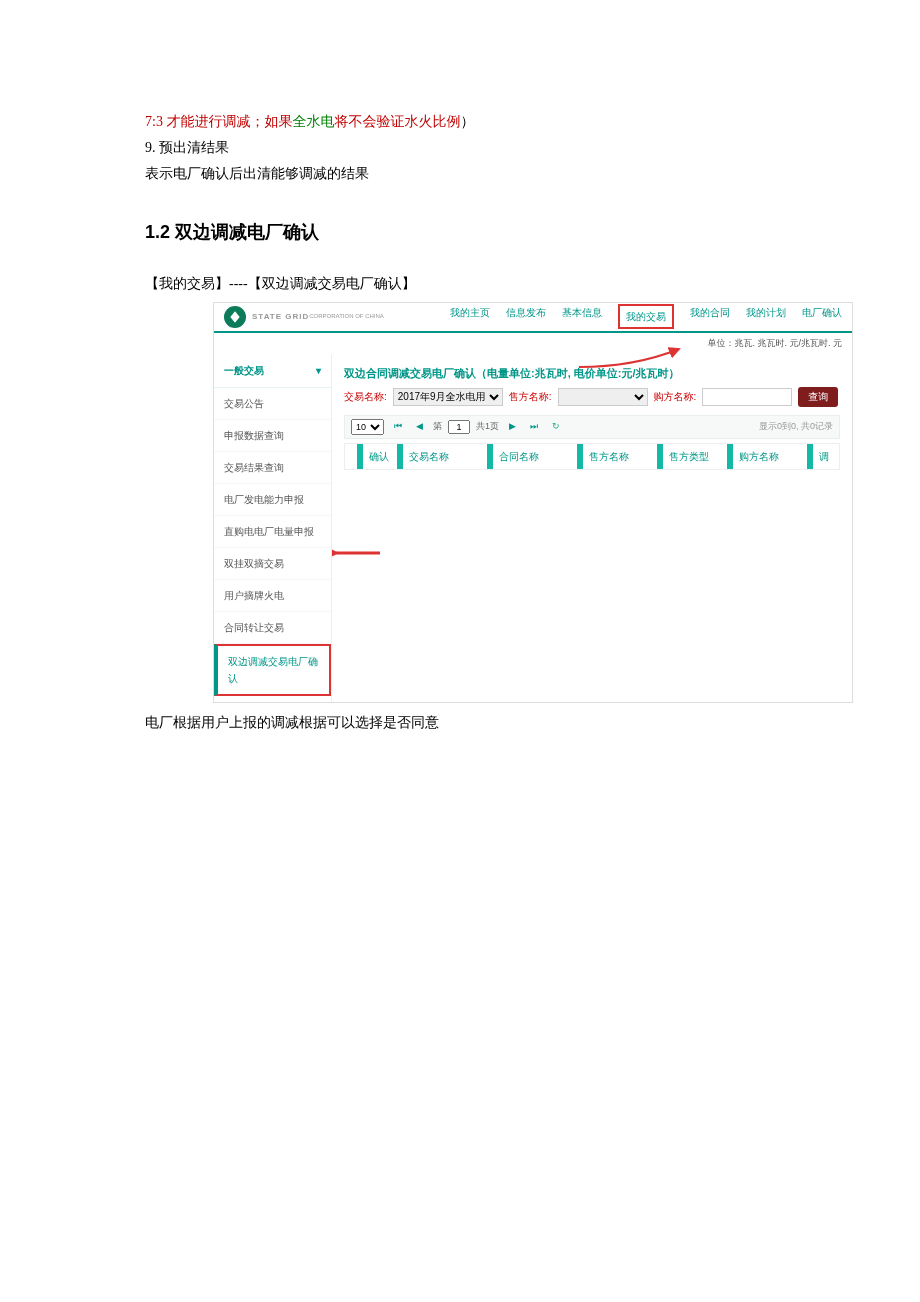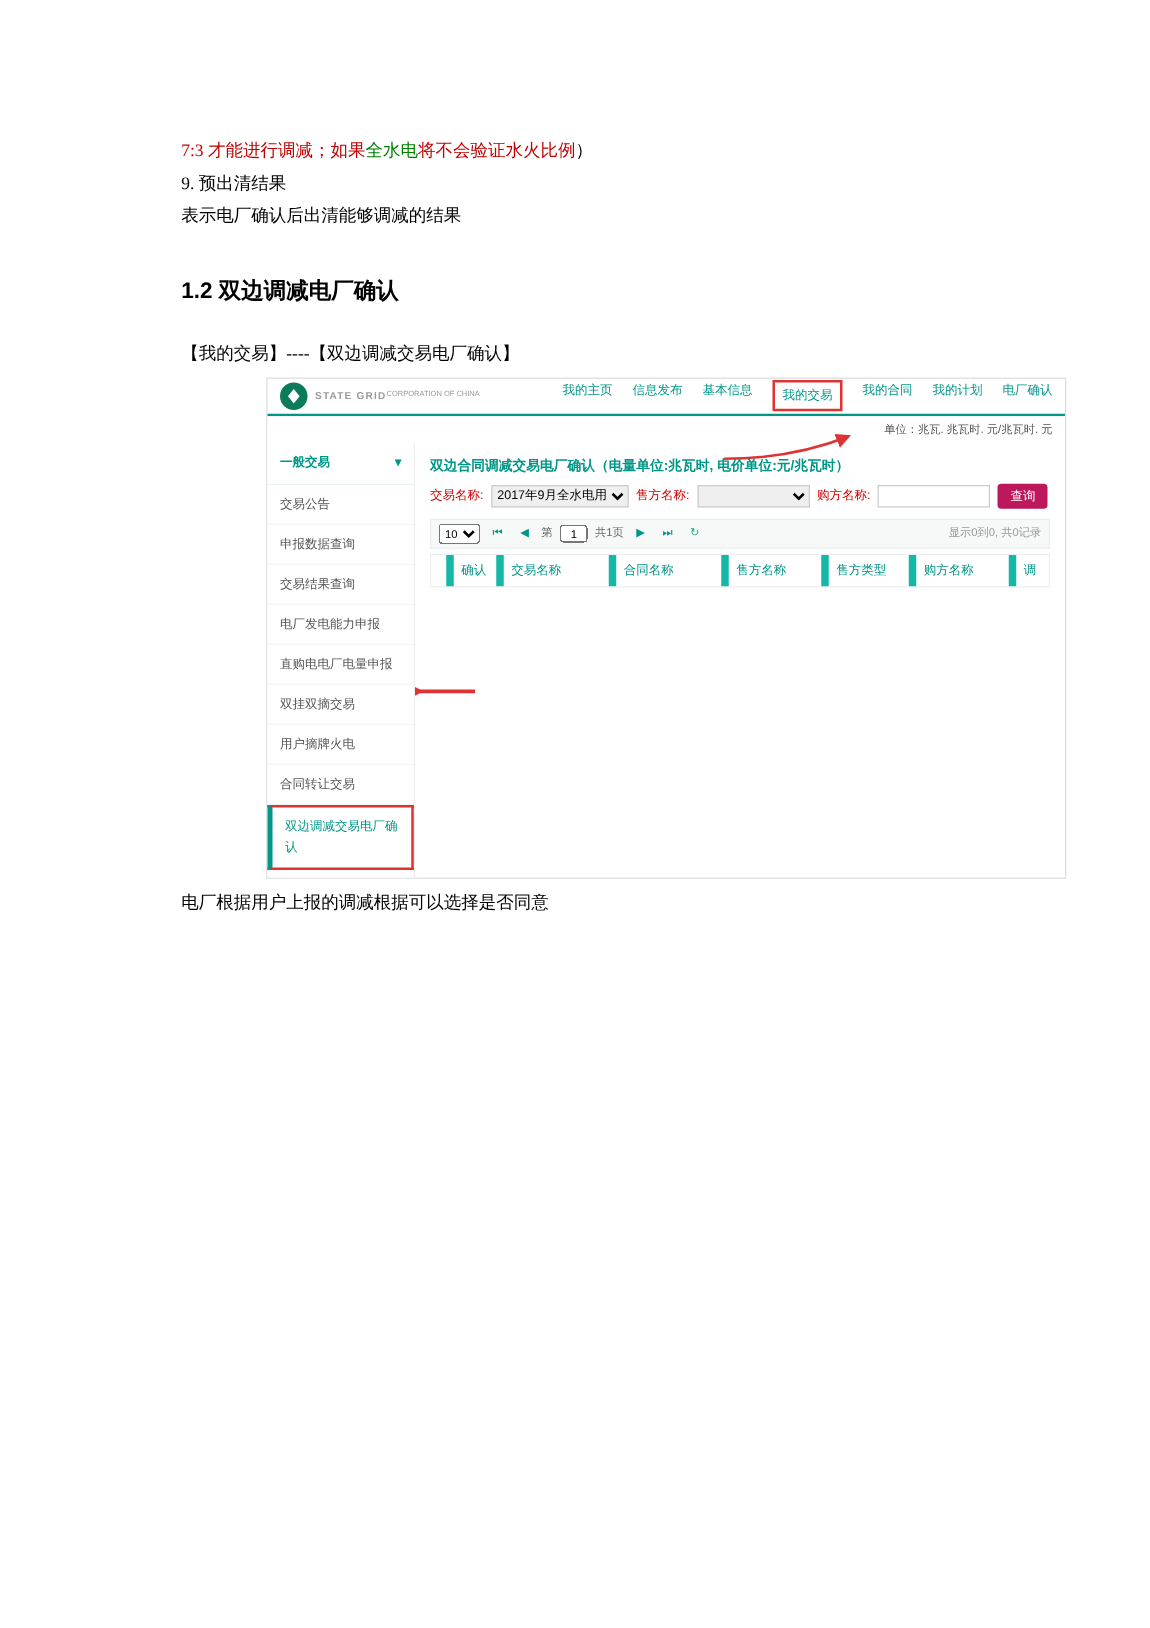--- a/index.html
+++ b/index.html
@@ -91,21 +91,21 @@
     position:relative;
   }
   .content { flex:1; padding: 10px 12px; position:relative; }
   .page-title { color:#009688; font-weight:bold; font-size:11px; margin-bottom:4px;}
   .filter-row { display:flex; align-items:center; gap:6px; margin-bottom:8px; font-size:10px;}
   .filter-row .lbl { color:#c00; }
   .filter-row select, .filter-row input[type=text] {
     height:18px; font-size:10px; border:1px solid #ccc;
   }
   .btn-query {
-    background:#be185d;color:#fff;border:none;
+    background:#7f1d1d;color:#fff;border:none;
     padding:3px 10px;border-radius:3px;font-size:10px;cursor:pointer;
   }
   .tab-row { border-bottom:1px solid #ddd; display:flex; gap:12px; padding-bottom:4px; margin-bottom:6px;}
   .tab-row .tab { color:#009688; font-size:10px; cursor:pointer;}
   .tab-row .tab.inactive { color:#888;}
   .pager-row {
     display:flex;align-items:center;gap:6px;
     background:#f7f9f9;border:1px solid #e8eeee;
     padding:3px 6px;font-size:9px;color:#666;margin-bottom:4px;
     position:relative;

